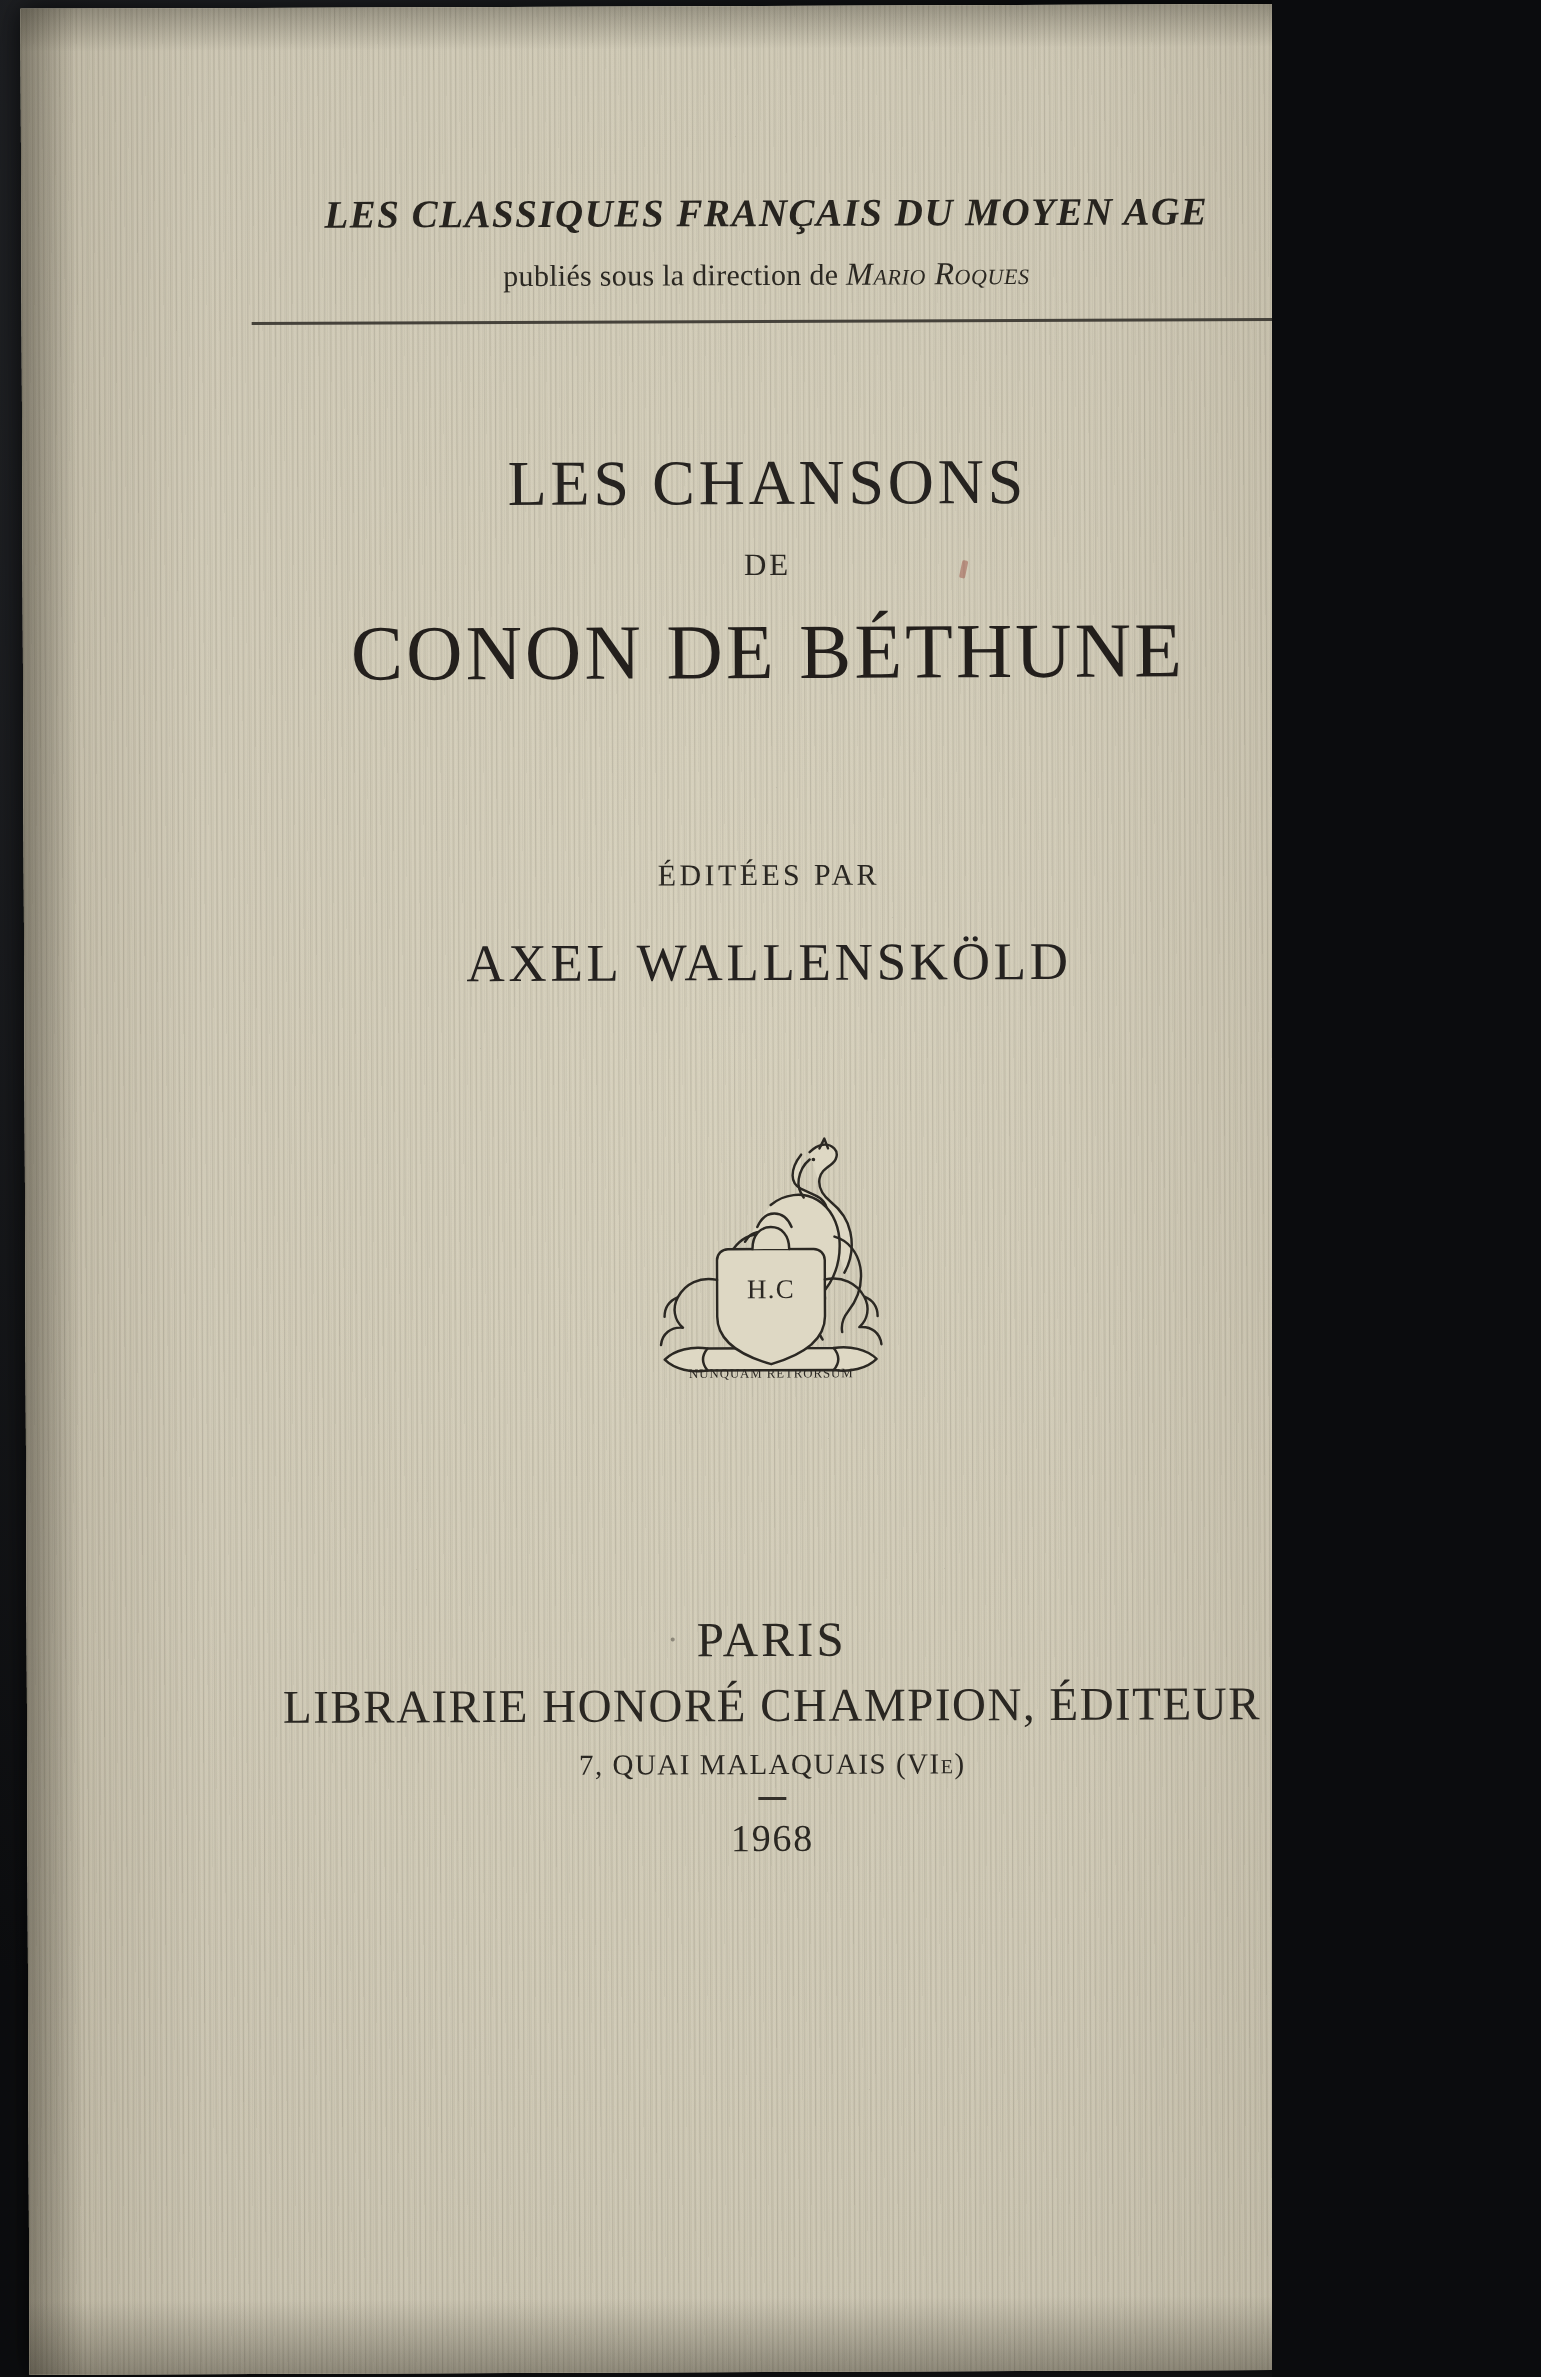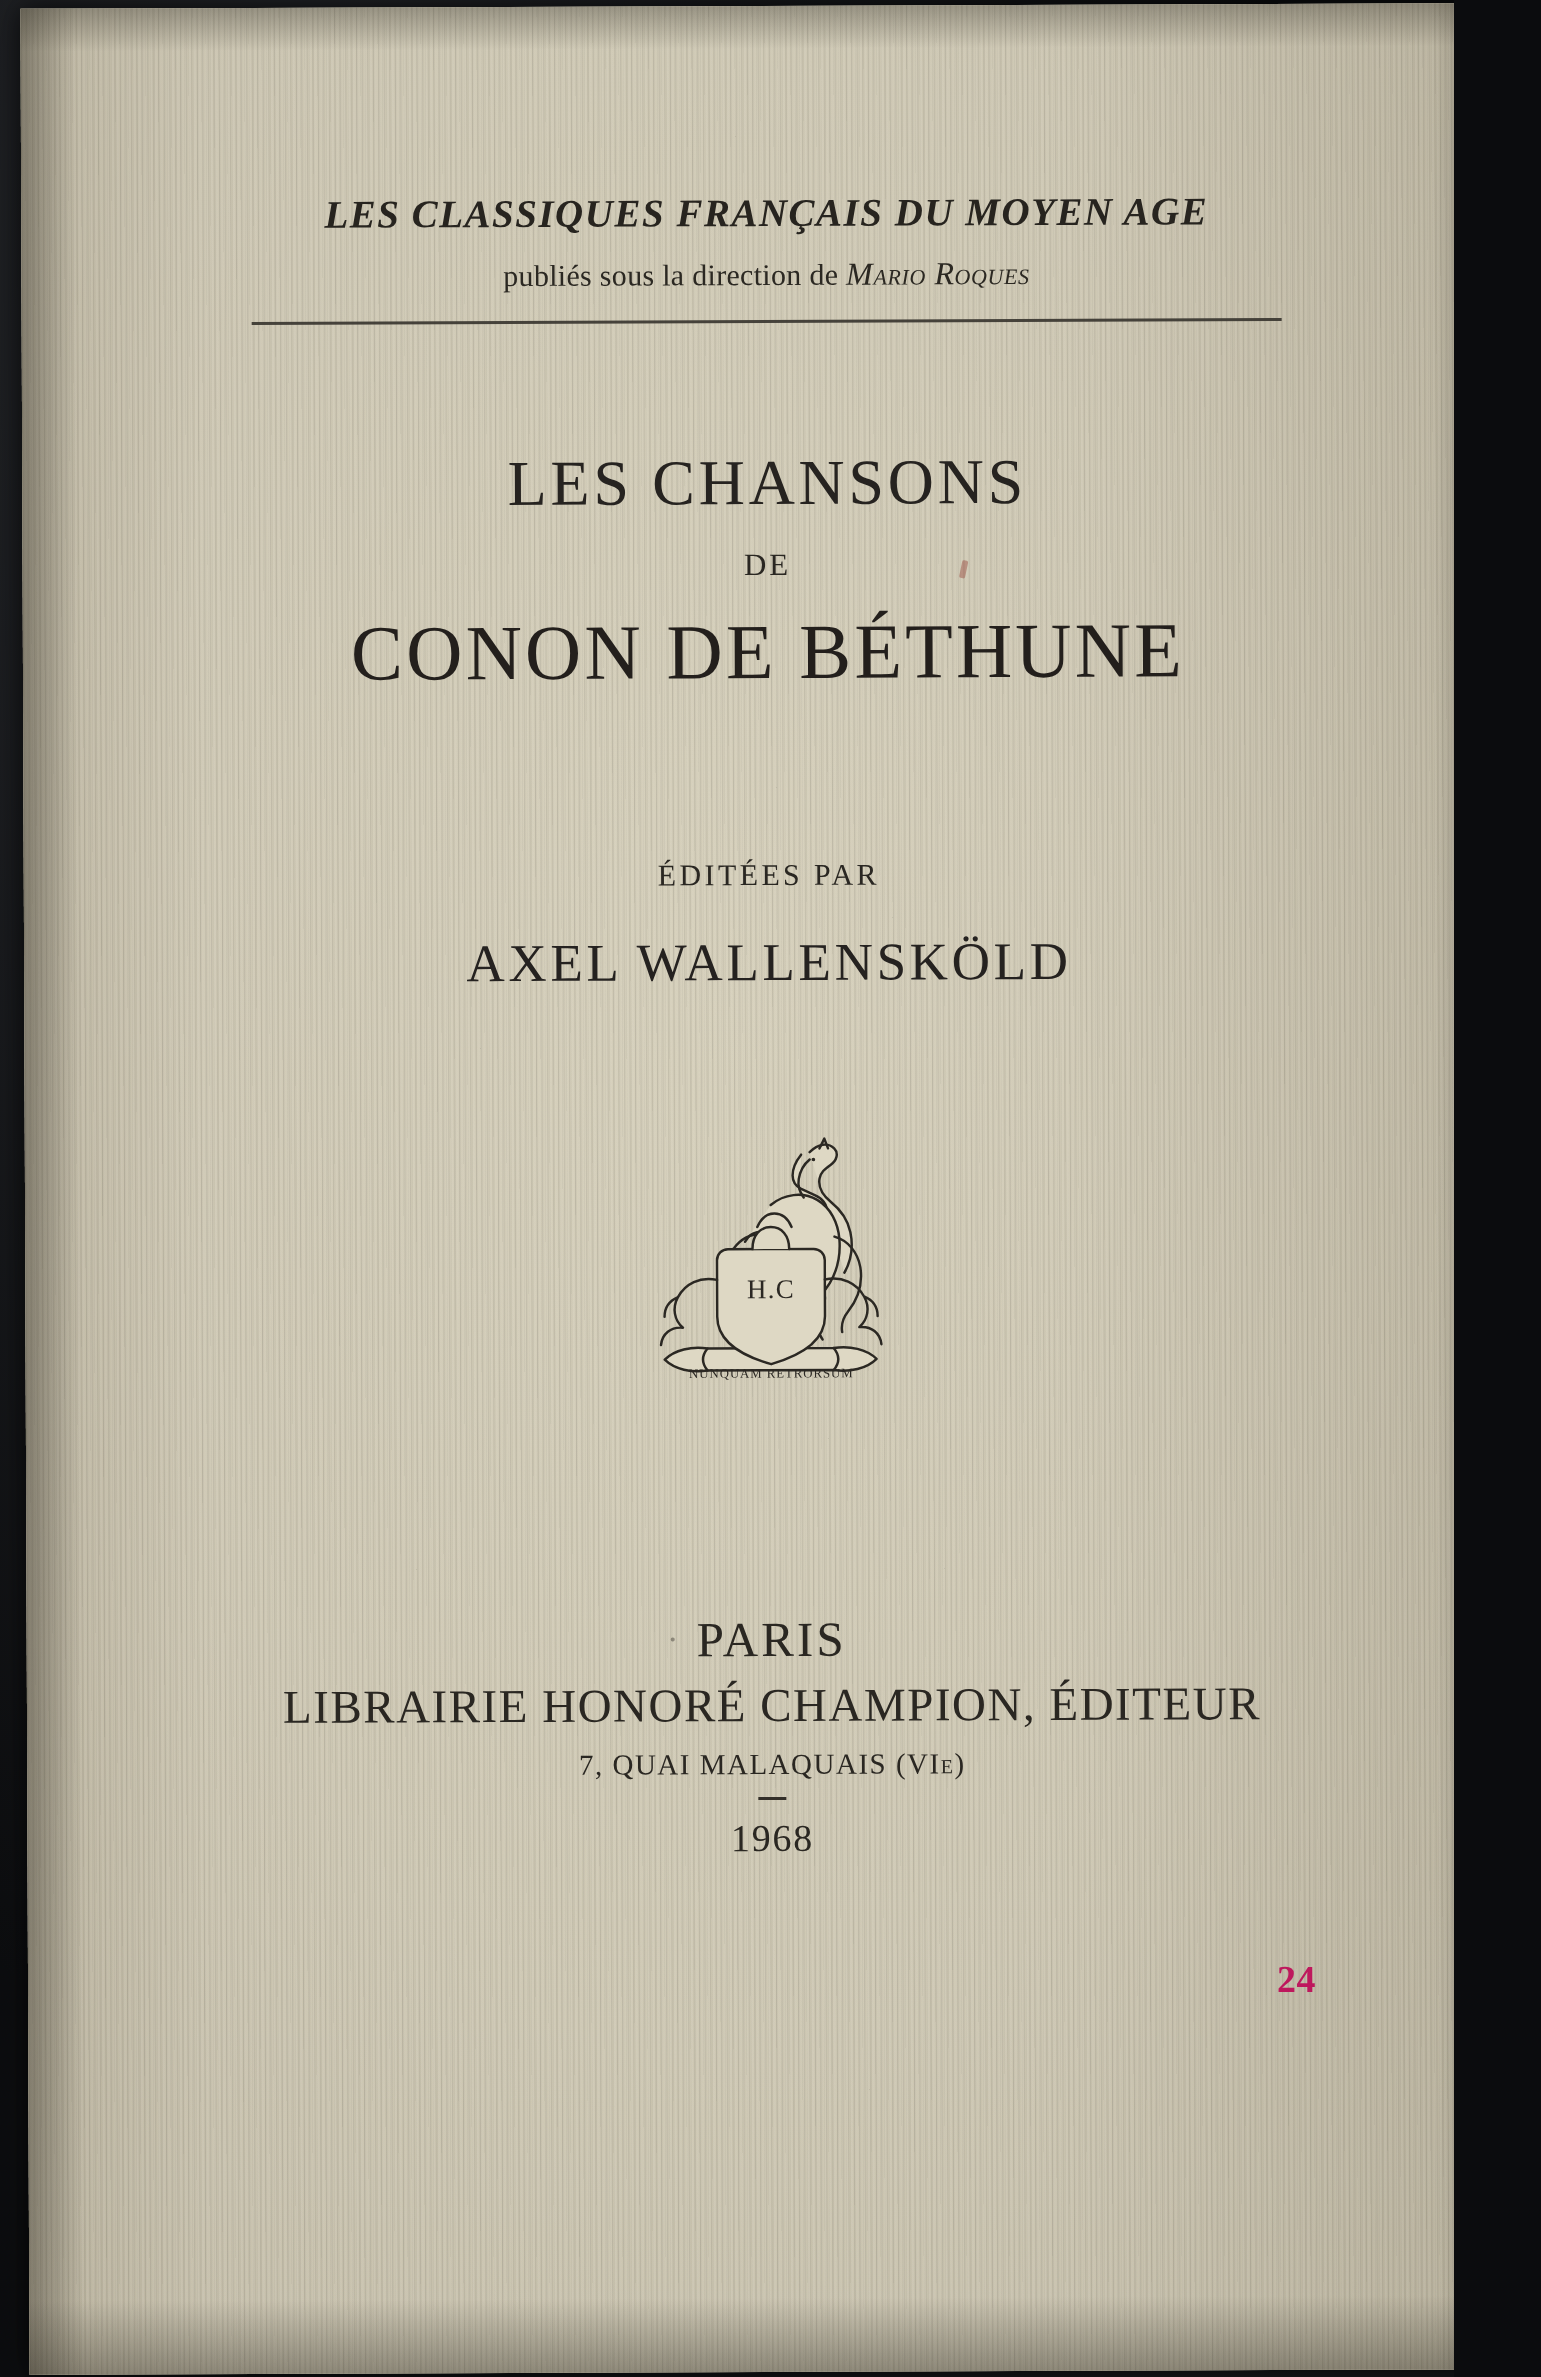--- a/index.html
+++ b/index.html
@@ -10,21 +10,21 @@
   body {
     width: 1542px;
     height: 2377px;
     overflow: hidden;
     font-family: "Liberation Serif", serif;
   }
 
   
   .scene {
     position: relative;
-    width: 1454px;
+    width: 1272px;
     height: 2377px;
     background: #0d0e10;
     overflow: hidden;
   }
   .scene::before {
     content: "";
     position: absolute;
     inset: 0;
     background:
       radial-gradient(ellipse at 20% 10%, rgba(40,42,46,0.9), rgba(8,9,10,0) 60%),

